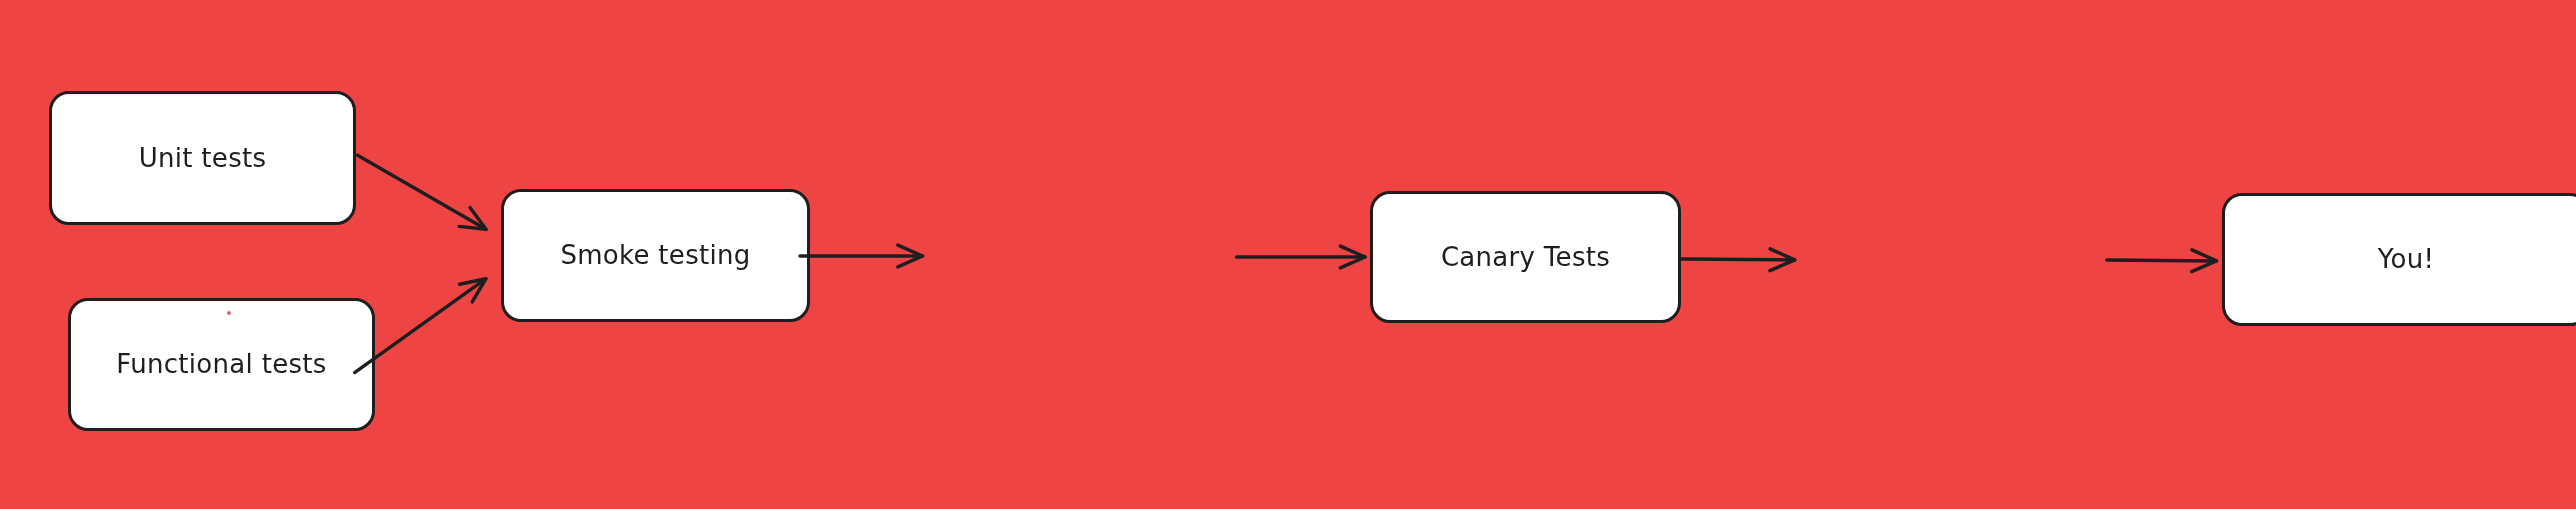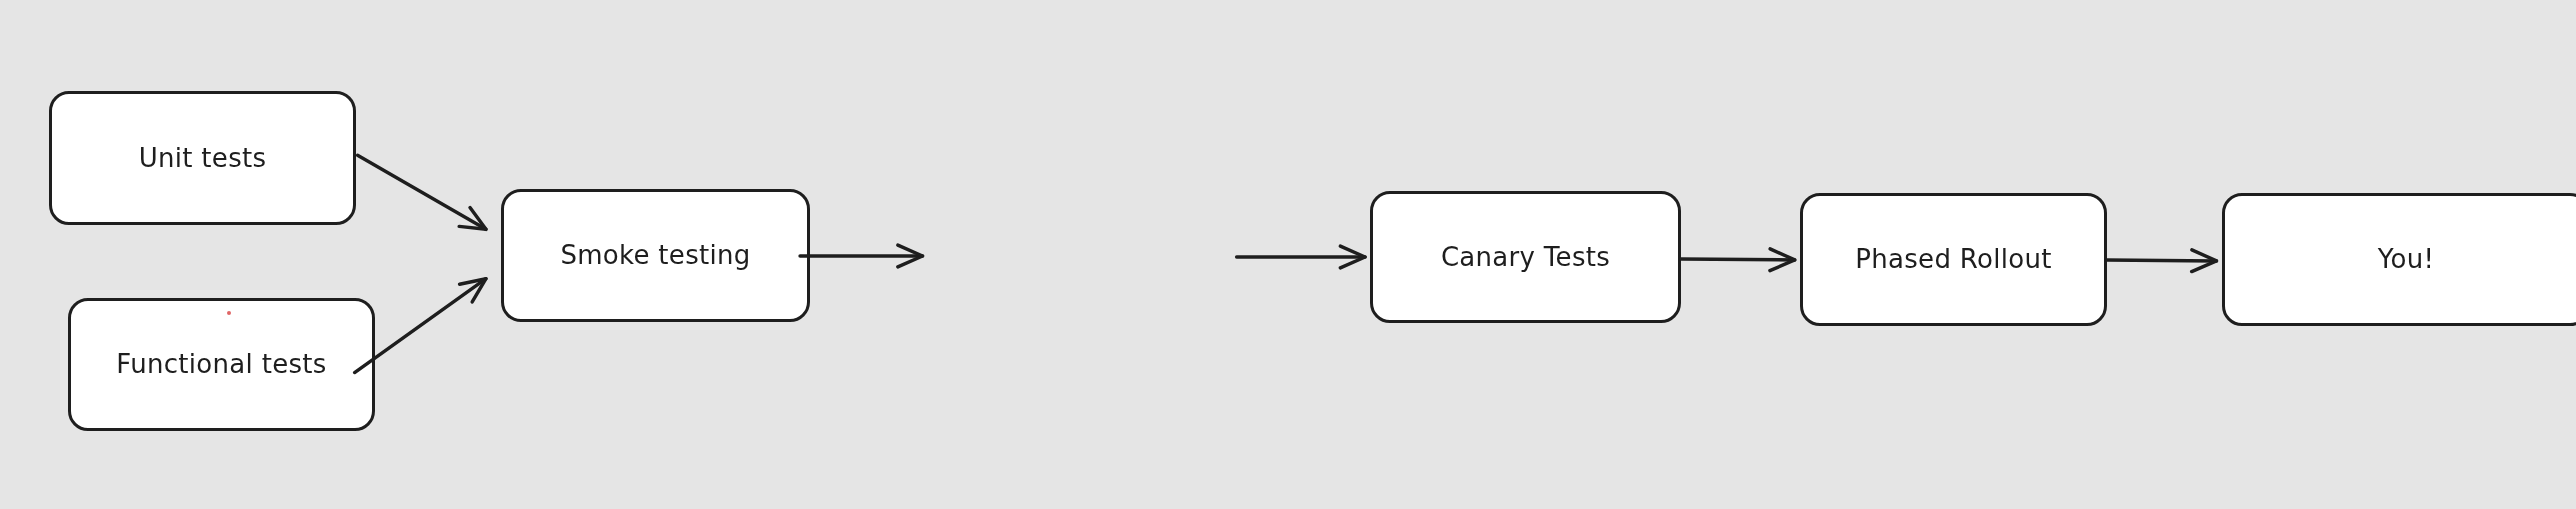--- a/index.html
+++ b/index.html
@@ -4,21 +4,21 @@
 <style>
   html, body {
     margin: 0;
     padding: 0;
     background: #ffffff;
   }
   #canvas {
     position: relative;
     width: 2576px;
     height: 510px;
-    background: #e5e5e5;
+    background: #ef4444;
     overflow: hidden;
     font-family: "DejaVu Sans", "Liberation Sans", sans-serif;
   }
   .node {
     position: absolute;
     box-sizing: border-box;
     border: 3.5px solid #1e1e1e;
     border-radius: 20px;
     background: #ffffff;
     display: flex;
@@ -84,23 +84,20 @@
 
   <div class="node" id="node-smoke-testing">
     <span class="node-label">Smoke testing</span>
   </div>
 
 
   <div class="node" id="node-canary-tests">
     <span class="node-label">Canary Tests</span>
   </div>
 
-  <div class="node" id="node-phased-rollout">
-    <span class="node-label">Phased Rollout</span>
-  </div>
 
   <div class="node" id="node-you">
     <span class="node-label">You!</span>
   </div>
 
   <div id="stray-dot"></div>
 
   <svg id="edge-layer" width="2576" height="510" viewBox="0 0 2608 516" xmlns="http://www.w3.org/2000/svg">
     <defs>
       <marker id="arrowhead" markerUnits="userSpaceOnUse" markerWidth="64" markerHeight="64" viewBox="-32 -32 64 64" refX="0" refY="0" orient="auto">

